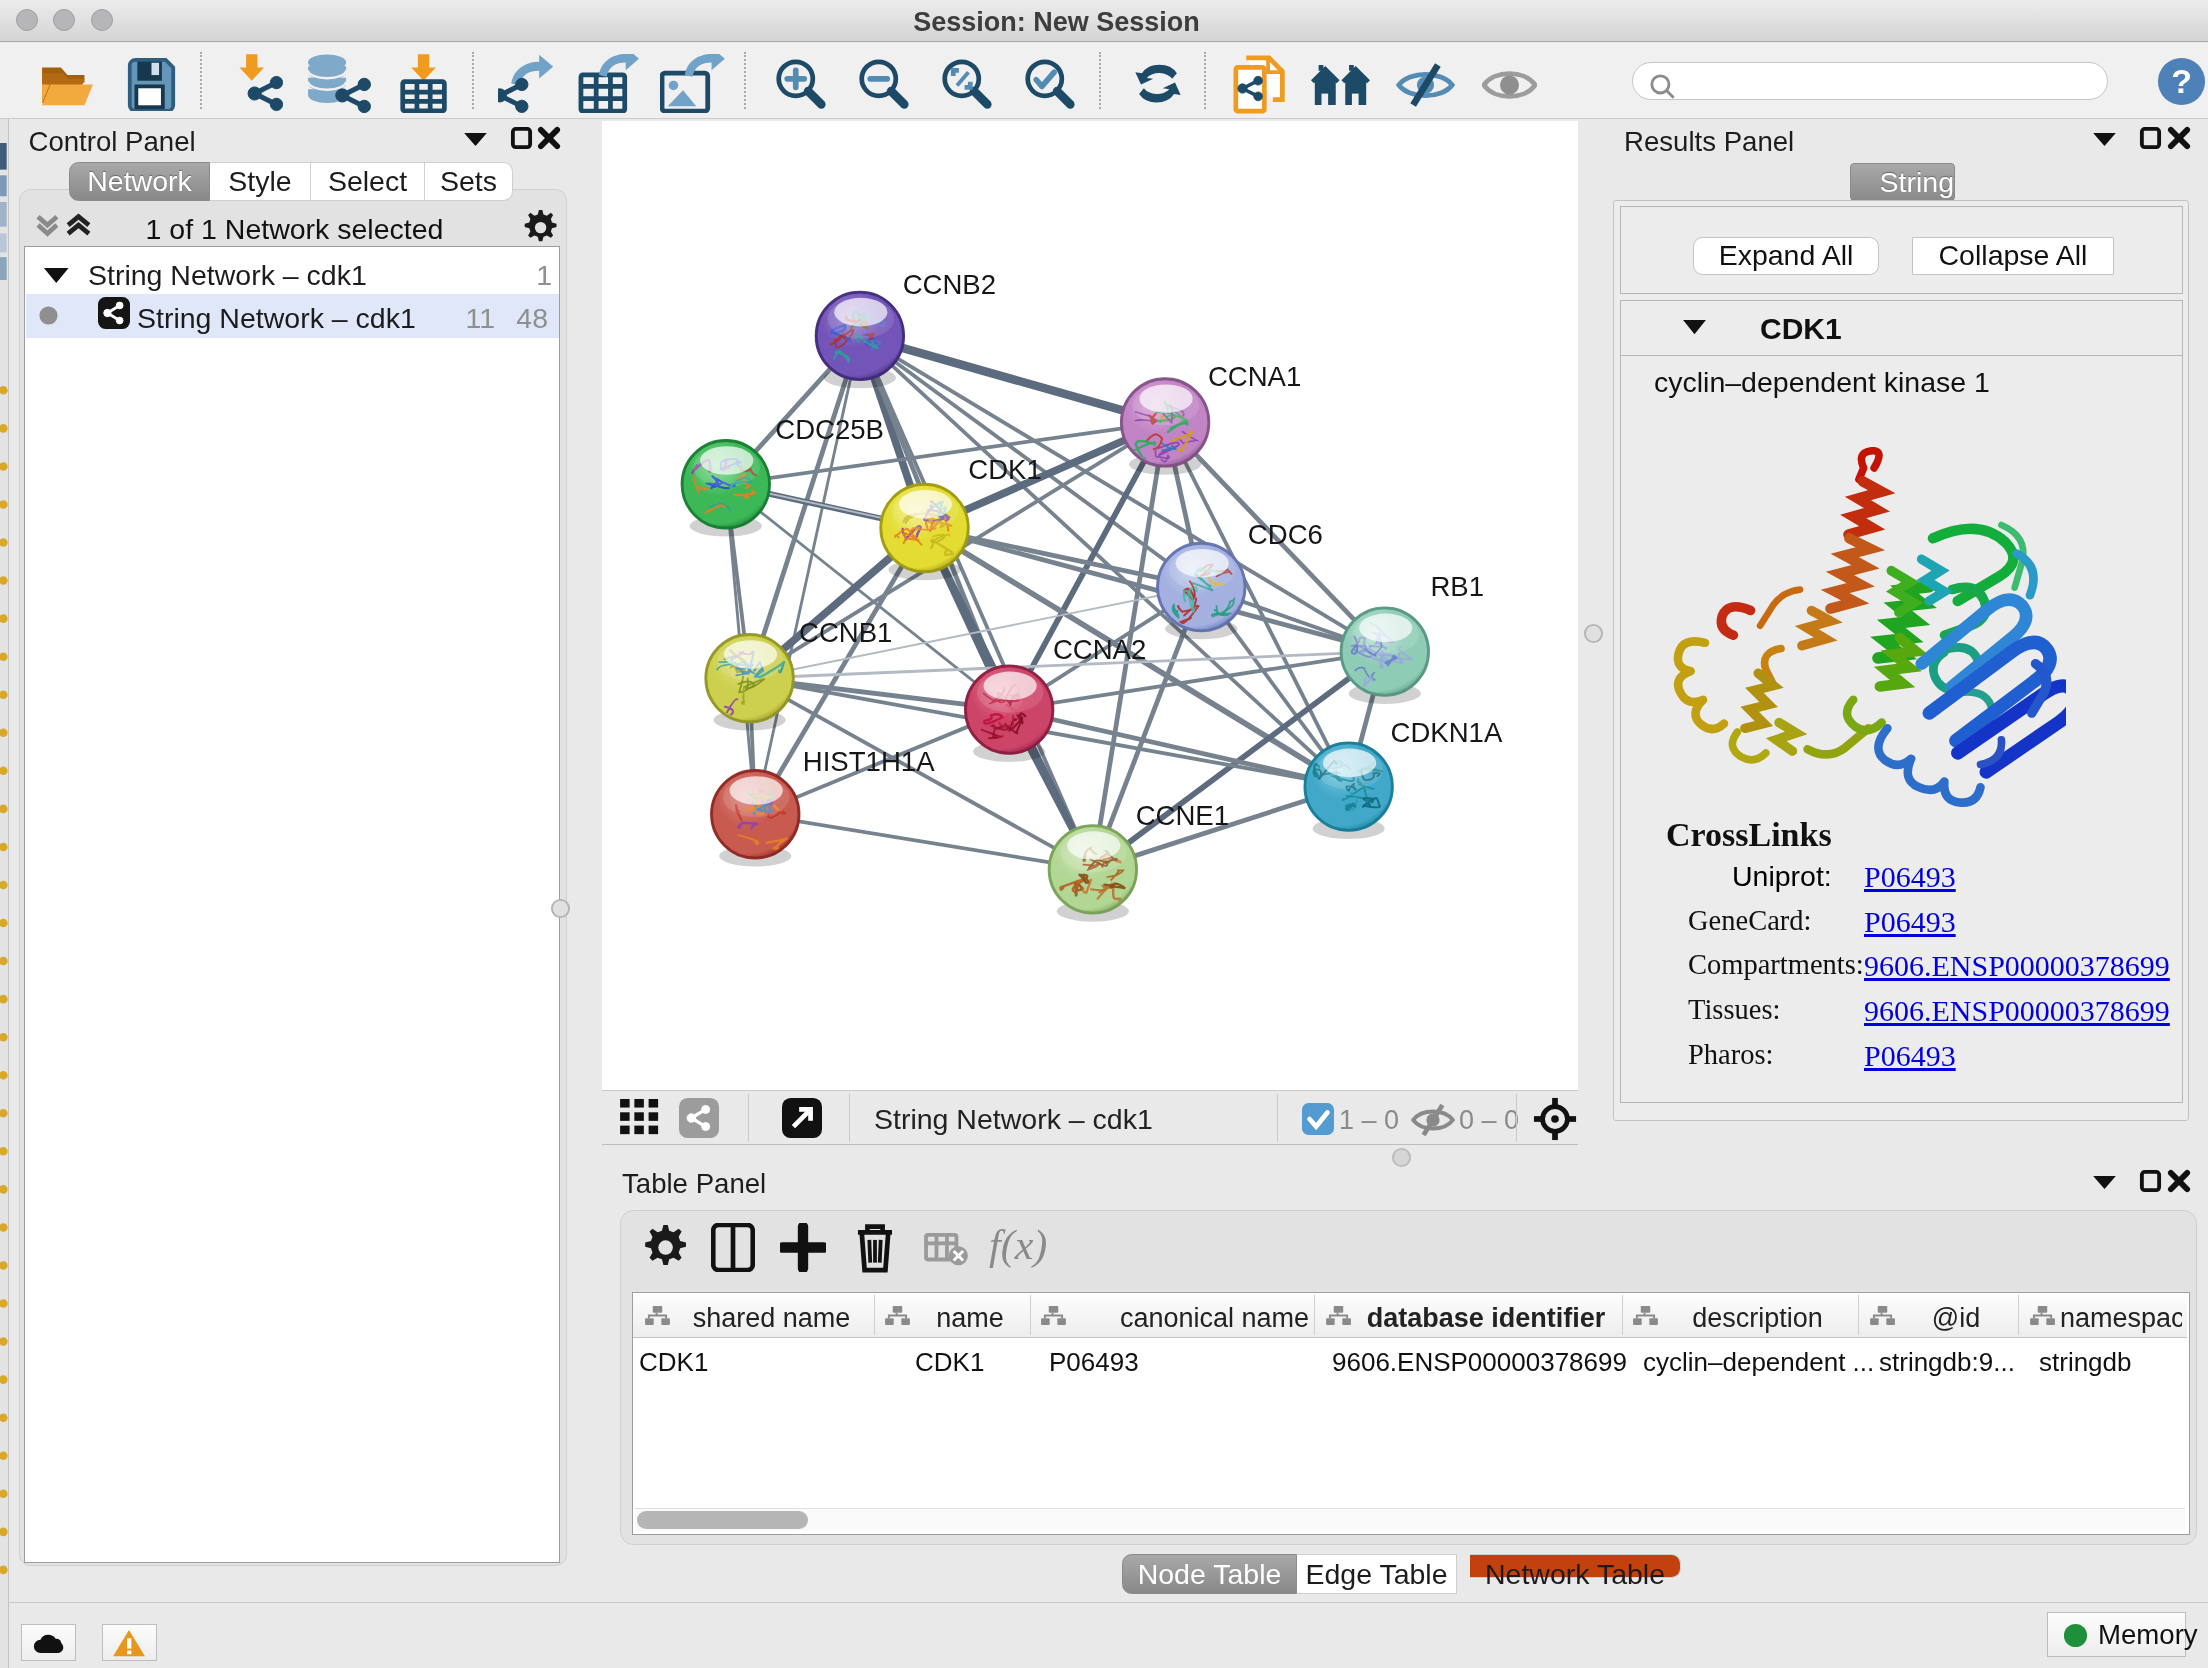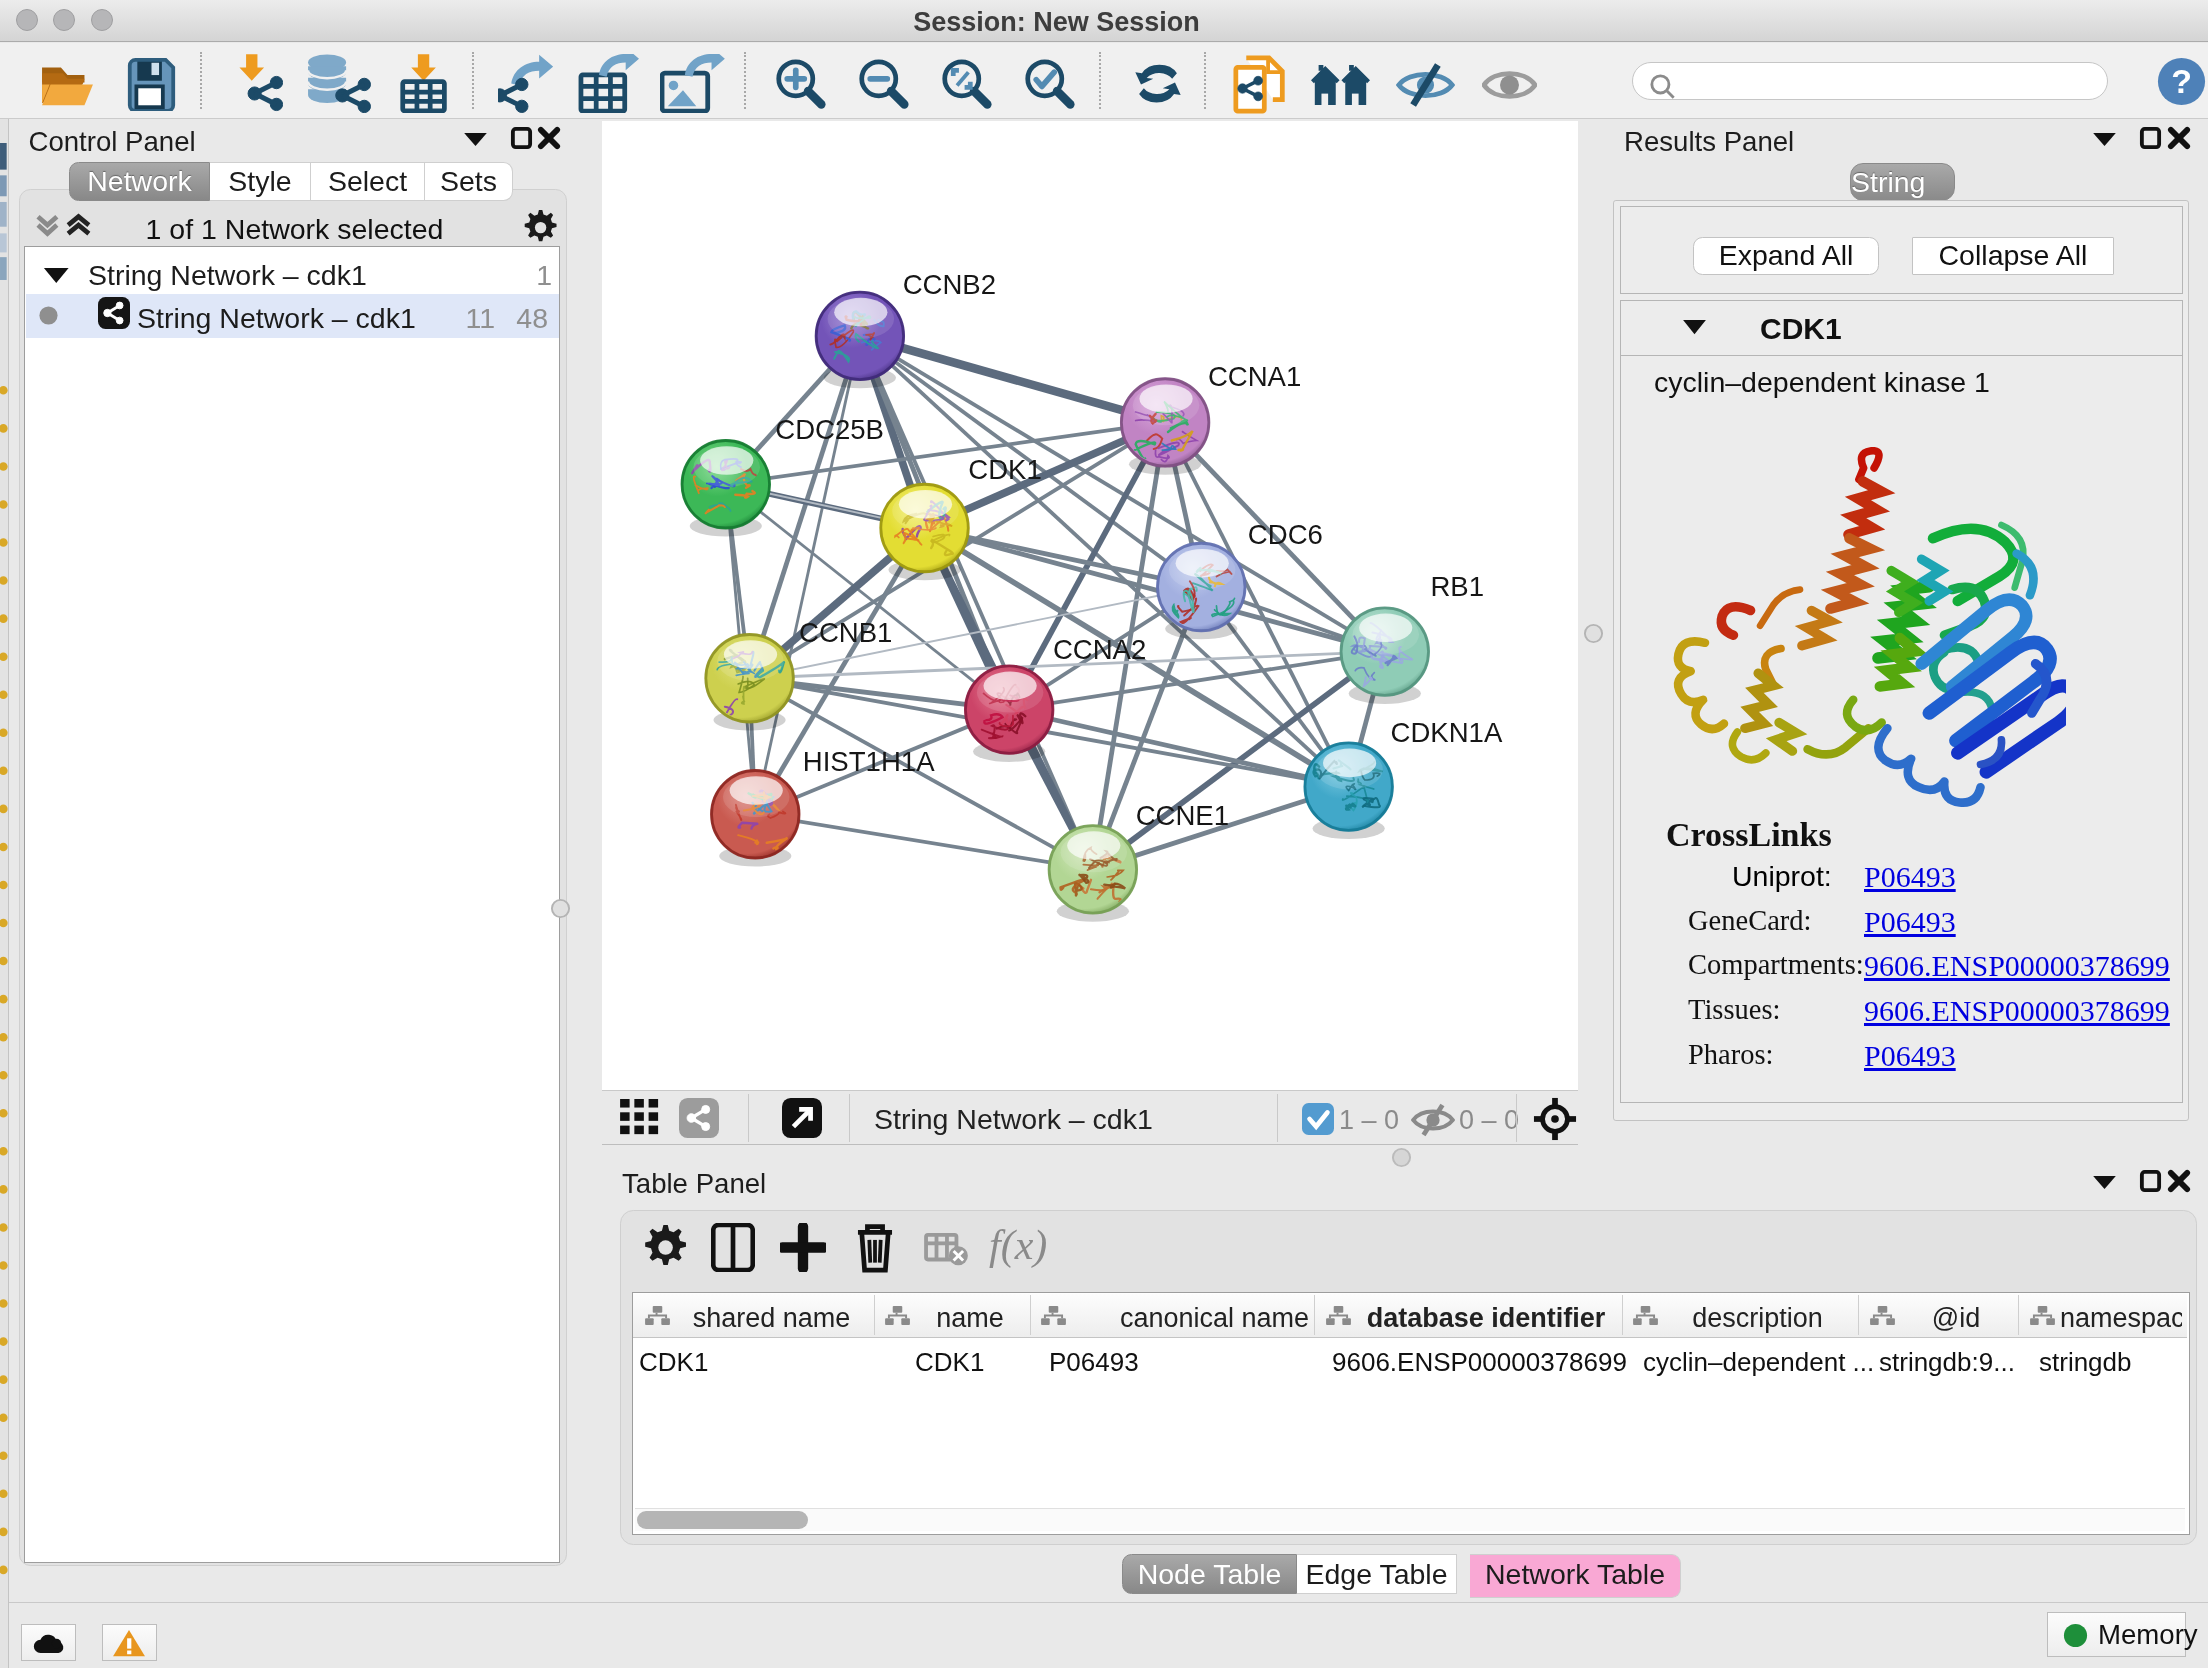--- a/index.html
+++ b/index.html
@@ -697,21 +697,21 @@
   </svg>
 <svg class="abs" style="left:2139px;top:126px;" width="23" height="25" viewBox="0 0 24 26">
     <rect x="3" y="3" width="18" height="19" rx="3" fill="none" stroke="#111" stroke-width="4"></rect>
   </svg>
 <svg class="abs" style="left:2167px;top:126px;" width="25" height="25" viewBox="0 0 26 26">
     <g stroke="#111" stroke-width="6" stroke-linecap="round">
       <line x1="4" y1="4" x2="21" y2="21"></line>
       <line x1="21" y1="4" x2="4" y2="21"></line>
     </g>
   </svg>
-<div class="abs" style="left:1850px;top:163px;width:105px;height:38px;background:linear-gradient(#a9a9a9,#8a8a8a);border:1px solid #8a8a8a;border-radius:13px;color:#fff;font-size:28.5px;text-align:left;line-height:36px;text-shadow:0 -1px 1px #666;">String</div>
+<div class="abs" style="left:1850px;top:163px;width:105px;height:38px;background:linear-gradient(#a9a9a9,#8a8a8a);border:1px solid #8a8a8a;border-radius:4px;color:#fff;font-size:28.5px;text-align:right;line-height:36px;text-shadow:0 -1px 1px #666;">String</div>
 <div class="abs" style="left:1613px;top:200px;width:576px;height:921px;background:#ececec;border:1.9px solid #c2c2c2;border-radius:2.9px;"></div>
 <div class="abs" style="left:1620px;top:206px;width:563px;height:88px;background:#ececec;border:1.9px solid #b5b5b5;"></div>
 <div class="abs" style="left:1693px;top:237px;width:186px;height:38px;background:#fff;border:1.9px solid #c3c3c3;border-radius:9.5px;font-size:28.5px;text-align:center;line-height:34px;color:#111;">Expand All</div>
 <div class="abs" style="left:1912px;top:237px;width:202px;height:38px;background:#fff;border:1.9px solid #c3c3c3;border-radius:1px;font-size:28.5px;text-align:center;line-height:34px;color:#111;">Collapse All</div>
 <div class="abs" style="left:1620px;top:300px;width:563px;height:55px;background:#ececec;border:1.9px solid #b5b5b5;border-bottom:none;"></div>
 <svg class="abs" style="left:1682px;top:318px;" width="25" height="19" viewBox="0 0 26 20">
     <path d="M1 2 h24 l-12 15 z" fill="#111"></path>
   </svg>
 <div class="abs" style="left:1760px;top:312px;font-size:30px;font-weight:bold;color:#111;">CDK1</div>
 <div class="abs" style="left:1620px;top:355px;width:563px;height:748px;background:#ececec;border:1.9px solid #b5b5b5;"></div>
@@ -889,21 +889,21 @@
 <div class="abs" style="left:1332px;top:1347px;font-size:26px;color:#111;">9606.ENSP00000378699</div>
 <div class="abs" style="left:1643px;top:1347px;font-size:26px;color:#111;">cyclin–dependent ...</div>
 <div class="abs" style="left:1879px;top:1347px;font-size:26px;color:#111;">stringdb:9...</div>
 <div class="abs" style="left:2039px;top:1347px;font-size:26px;color:#111;">stringdb</div>
 <div class="abs" style="left:635px;top:1508px;width:1550px;height:23px;background:#fafafa;border-top:1px solid #e0e0e0;"></div>
 <div class="abs" style="left:637px;top:1511px;width:171px;height:18px;background:#b5b5b5;border-radius:9.5px;"></div>
 
 <div class="abs" style="left:1122px;top:1554px;height:40px;font-size:28.5px;">
  <div class="abs" style="left:0;width:175px;height:40px;background:linear-gradient(#a9a9a9,#888888);border:1px solid #8a8a8a;border-radius:9.5px 0 0 9.5px;color:#fff;text-align:center;line-height:38px;">Node Table</div>
  <div class="abs" style="left:175px;width:160px;height:40px;background:#fff;border:1px solid #cfcfcf;border-left:none;text-align:center;line-height:38px;">Edge Table</div>
- <div class="abs" style="left:348px;width:211px;height:44px;background:#f9a8d4;border:1px solid #cfcfcf;border-left:none;border-radius:0 9.5px 9.5px 0;text-align:center;line-height:38px;">Network Table</div>
+ <div class="abs" style="left:348px;width:211px;height:24px;background:#c2410c;border:1px solid #cfcfcf;border-left:none;border-radius:0 9.5px 9.5px 0;text-align:center;line-height:38px;">Network Table</div>
 </div>
 
 <div class="abs" style="left:0;top:1602px;width:2208px;height:67px;background:#e9e9e9;border-top:1.9px solid #c9c9c9;"></div>
 <div class="abs" style="left:21px;top:1624px;width:55px;height:37px;background:linear-gradient(#fcfcfc,#ededed);border:1.9px solid #bdbdbd;"></div>
 <svg class="abs" style="left:31px;top:1634px;" width="36" height="21" viewBox="0 0 38 22">
     <path d="M10 20 a7 7 0 0 1 0 -14 a9 9 0 0 1 17 2 a6 6 0 0 1 2 12 z" fill="#111"></path>
     <circle cx="27" cy="10" r="5" fill="#111"></circle>
   </svg>
 <div class="abs" style="left:102px;top:1624px;width:55px;height:37px;background:linear-gradient(#fcfcfc,#ededed);border:1.9px solid #bdbdbd;"></div>
 <svg class="abs" style="left:112px;top:1628px;" width="34" height="30" viewBox="0 0 36 32">

